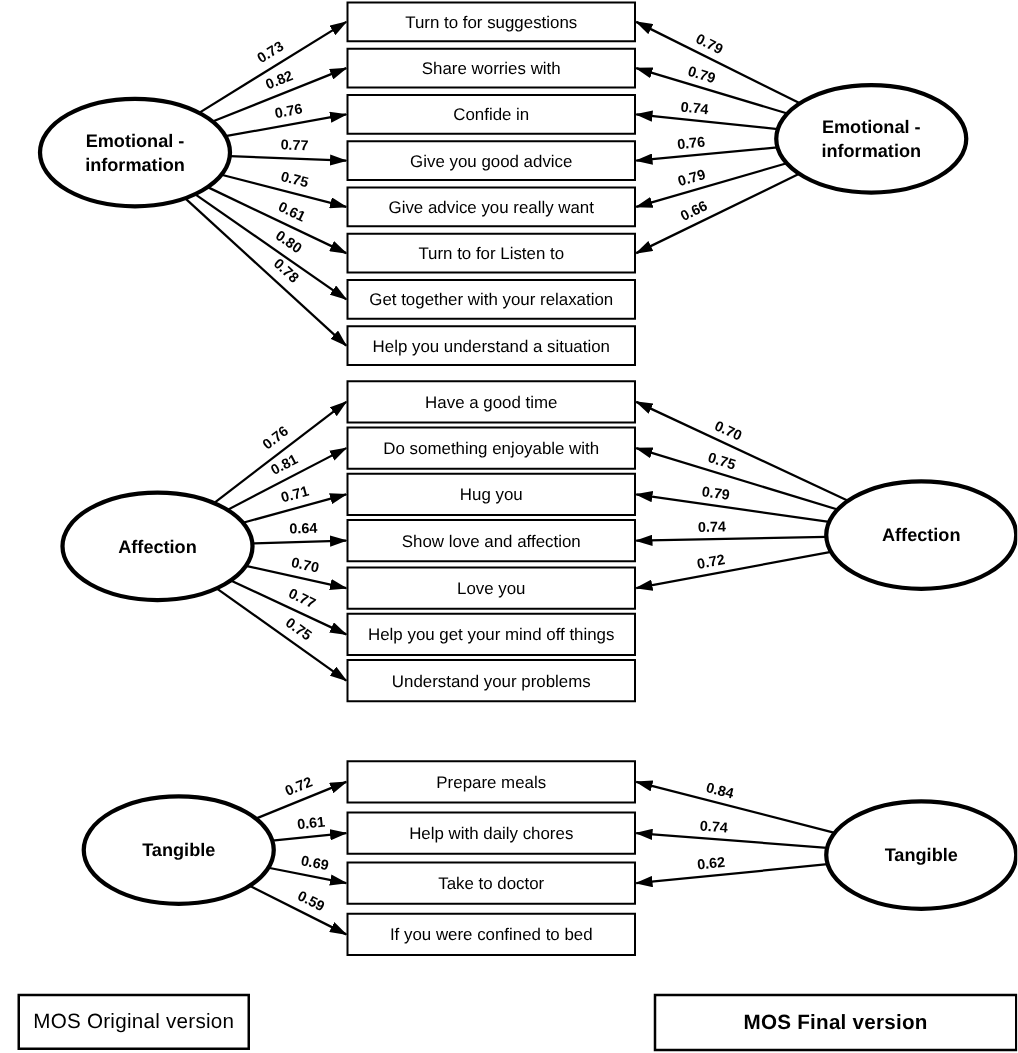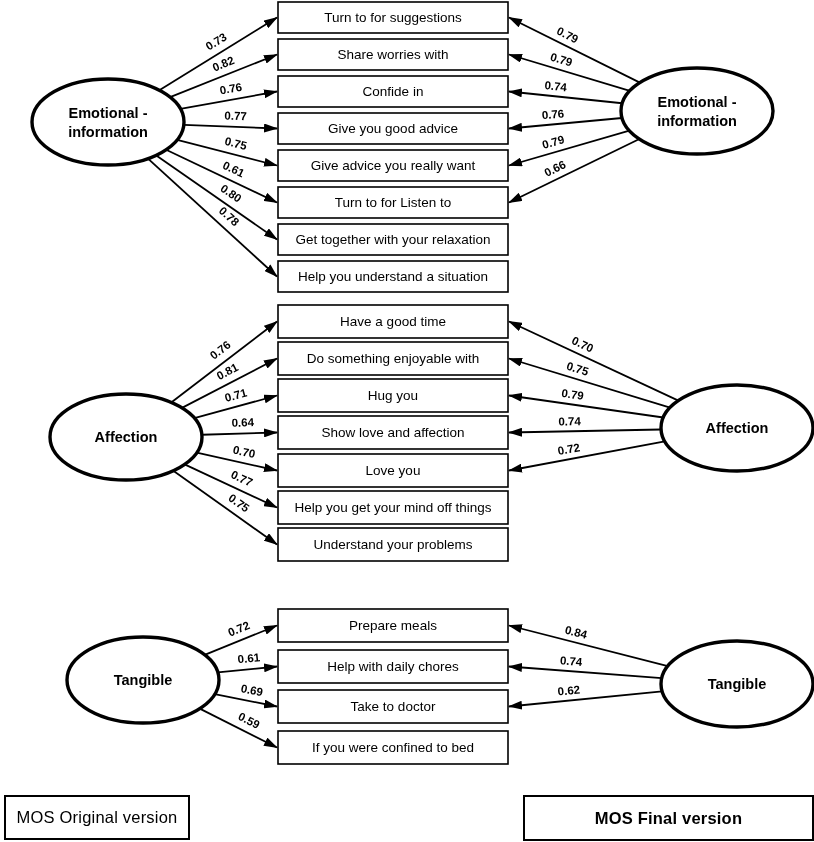--- a/index.html
+++ b/index.html
@@ -6,21 +6,21 @@
   body{font-family:"Liberation Sans",sans-serif;color:#000;}
   .stage{position:relative;width:814px;height:842px;background:#fff;overflow:hidden;}
   .stage svg{position:absolute;left:0;top:0;}
   .legend-box{
     position:absolute;
     border:2.5px solid #000;
     background:#fff;
     display:flex;align-items:center;justify-content:center;
     font-size:16.5px;letter-spacing:.2px;
   }
-  .legend-left{left:4px;top:795px;width:182px;height:41px;}
+  .legend-left{left:14px;top:795px;width:182px;height:41px;}
   .legend-right{left:523px;top:795px;width:287px;height:42px;font-weight:bold;}
 </style>
 </head>
 <body>
 
 <div class="stage">
   <svg id="diagram" width="814" height="842" viewBox="0 0 814 842">
       <defs>
         <marker id="ah" markerWidth="14" markerHeight="9" refX="13" refY="4.5" orient="auto" markerUnits="userSpaceOnUse">
           <path d="M0,0 L14,4.5 L0,9 z" fill="#000000"></path>

